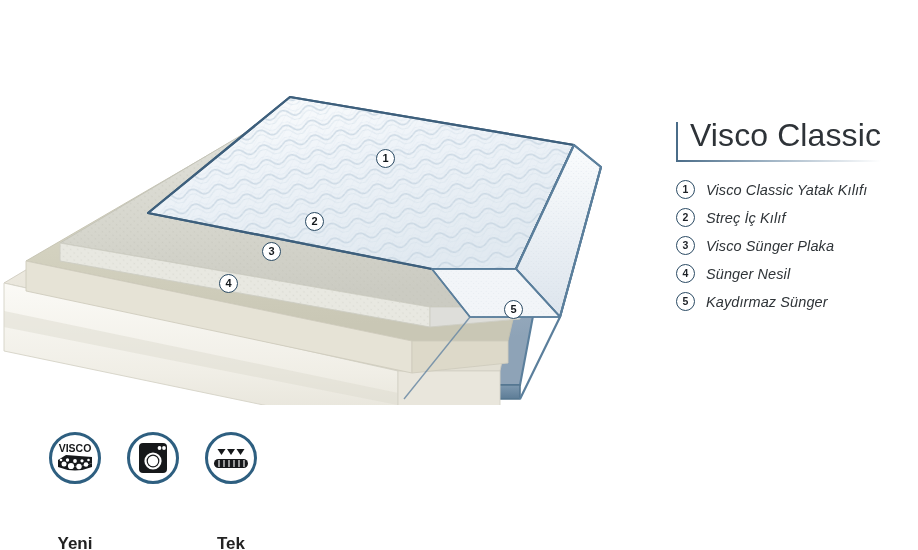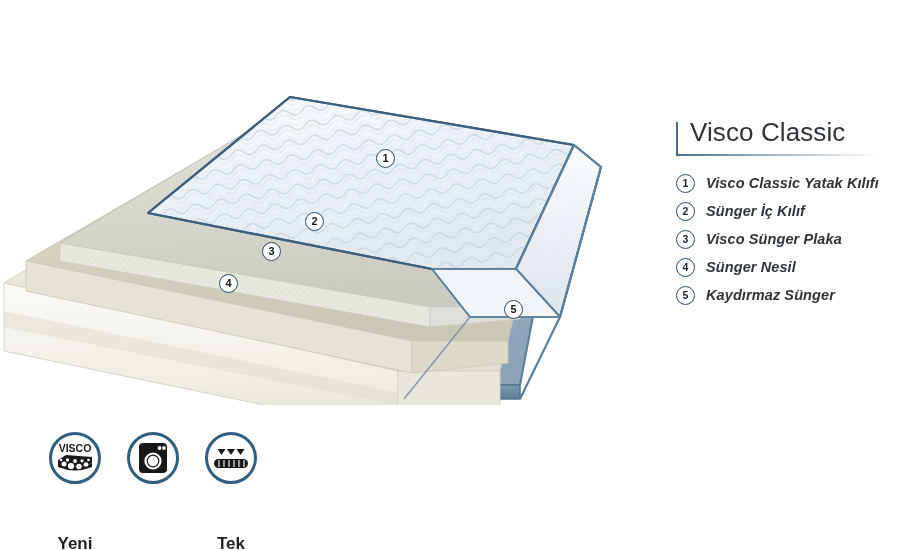--- a/index.html
+++ b/index.html
@@ -58,21 +58,21 @@
     background: #4a6c88;
   }
   #product-title-wrap::after {
     content: "";
     position: absolute;
     left: 0; bottom: 0;
     width: 205px; height: 2px;
     background: linear-gradient(to right, #4a6c88 0%, #9fb3c4 45%, rgba(200,212,222,0) 100%);
   }
   #product-title {
-    font-size: 26px;
+    font-size: 32px;
     font-weight: 400;
     color: #2e3338;
     letter-spacing: 0.1px;
     line-height: 1.1;
     white-space: nowrap;
   }
 
   #legend-list {
     margin-top: 18px;
     list-style: none;
@@ -98,21 +98,20 @@
     color: #1d2126;
     line-height: 1;
   }
   .legend-text {
     margin-left: 11px;
     font-size: 14.5px;
     font-style: italic;
     color: #2f3438;
     white-space: nowrap;
     letter-spacing: 0.1px;
-    font-weight: bold;
   }
 
   
   #feature-icons {
     position: absolute;
     left: 36px; top: 432px;
     width: 390px;
     display: flex;
     align-items: flex-start;
   }
@@ -302,21 +301,21 @@
     <div id="product-title">Visco Classic</div>
   </div>
 
   <ul id="legend-list">
     <li class="legend-item">
       <span class="legend-badge">1</span>
       <span class="legend-text">Visco Classic Yatak Kılıfı</span>
     </li>
     <li class="legend-item">
       <span class="legend-badge">2</span>
-      <span class="legend-text">Sünger İç Kılıf</span>
+      <span class="legend-text">Streç İç Kılıf</span>
     </li>
     <li class="legend-item">
       <span class="legend-badge">3</span>
       <span class="legend-text">Visco Sünger Plaka</span>
     </li>
     <li class="legend-item">
       <span class="legend-badge">4</span>
       <span class="legend-text">Sünger Nesil</span>
     </li>
     <li class="legend-item">

